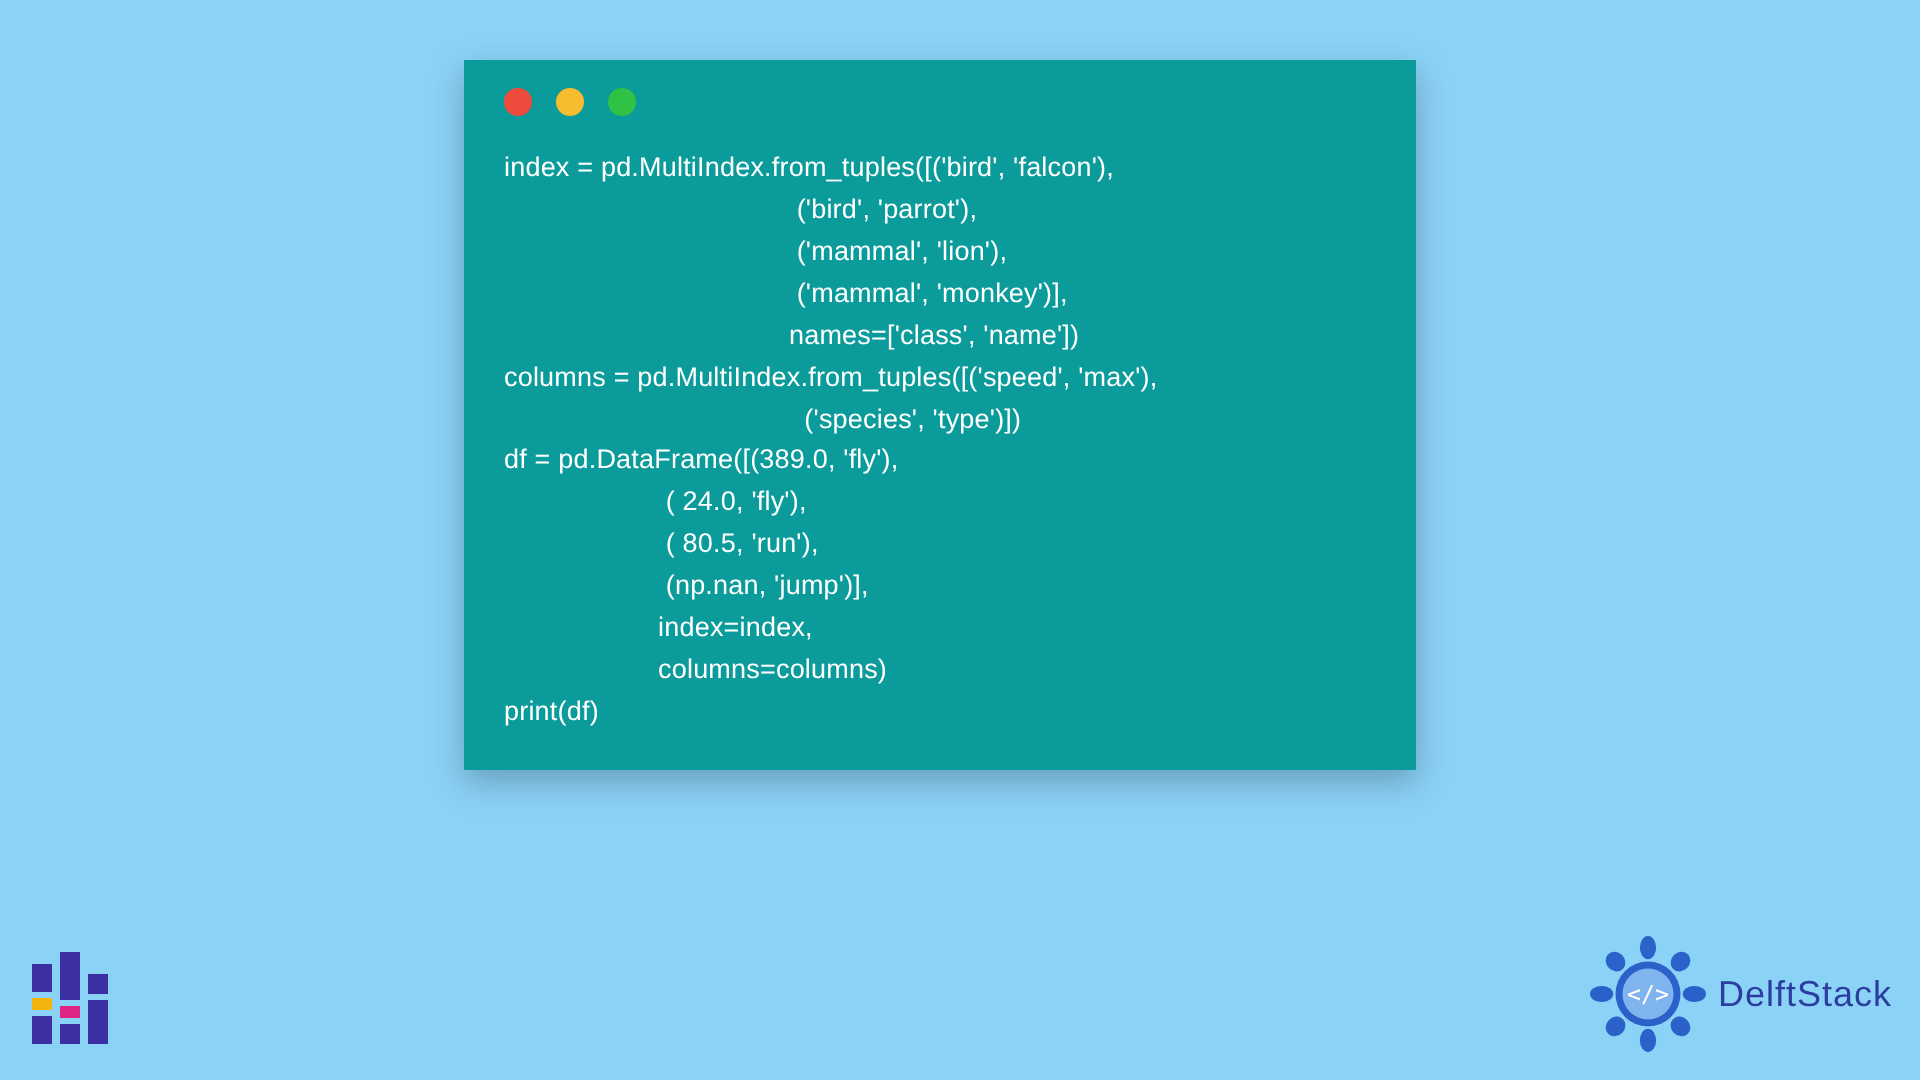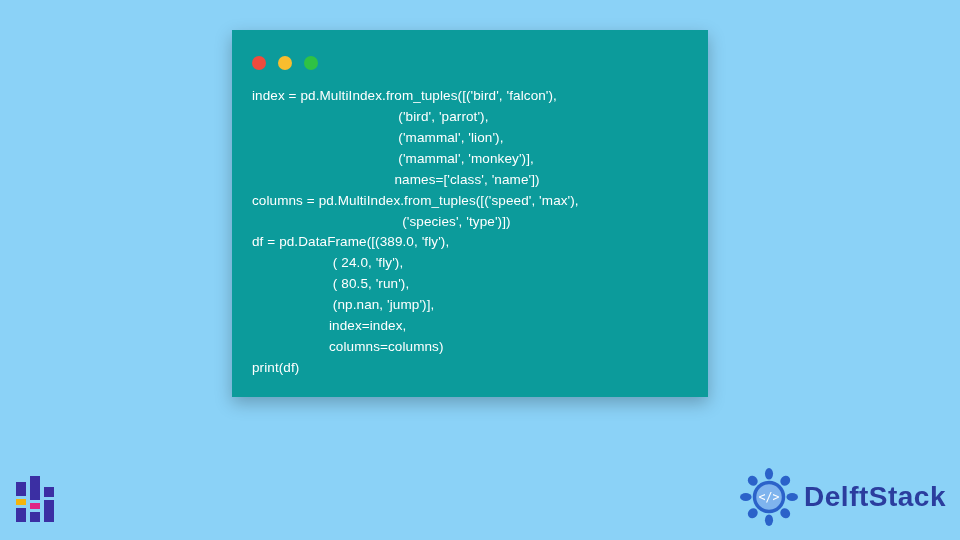--- a/index.html
+++ b/index.html
@@ -12,21 +12,21 @@
     overflow: hidden;
     position: relative;
   }
   .code-card {
     position: absolute;
     left: 232px;
     top: 30px;
     width: 476px;
     background: #0c9b9b;
     box-shadow: 0 6px 16px rgba(0,0,0,0.25);
-    padding: 26px 20px 18px 20px;
+    padding: 14px 20px 18px 20px;
     box-sizing: border-box;
   }
   .traffic {
     display: flex;
     gap: 12px;
     margin-bottom: 16px;
   }
   .dot {
     width: 14px;
     height: 14px;
@@ -70,22 +70,22 @@
   
   .brand-right {
     position: absolute;
     right: 14px;
     bottom: 14px;
     display: flex;
     align-items: center;
     gap: 6px;
   }
   .brand-text {
-    font-size: 28px;
-    font-weight: 700;
+    font-size: 18px;
+    font-weight: 400;
     color: #2b3d9e;
     letter-spacing: 0.5px;
   }
   .gear {
     width: 58px;
     height: 58px;
     position: relative;
   }
 </style>
 </head>

